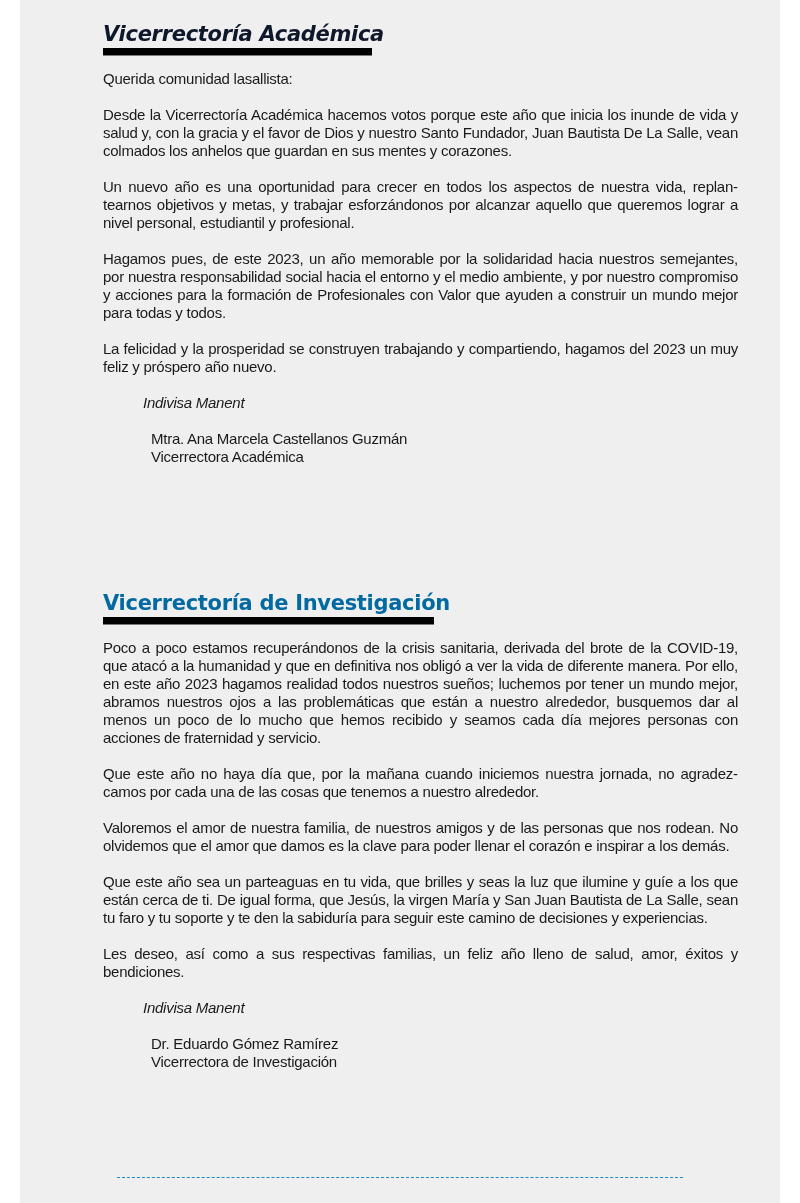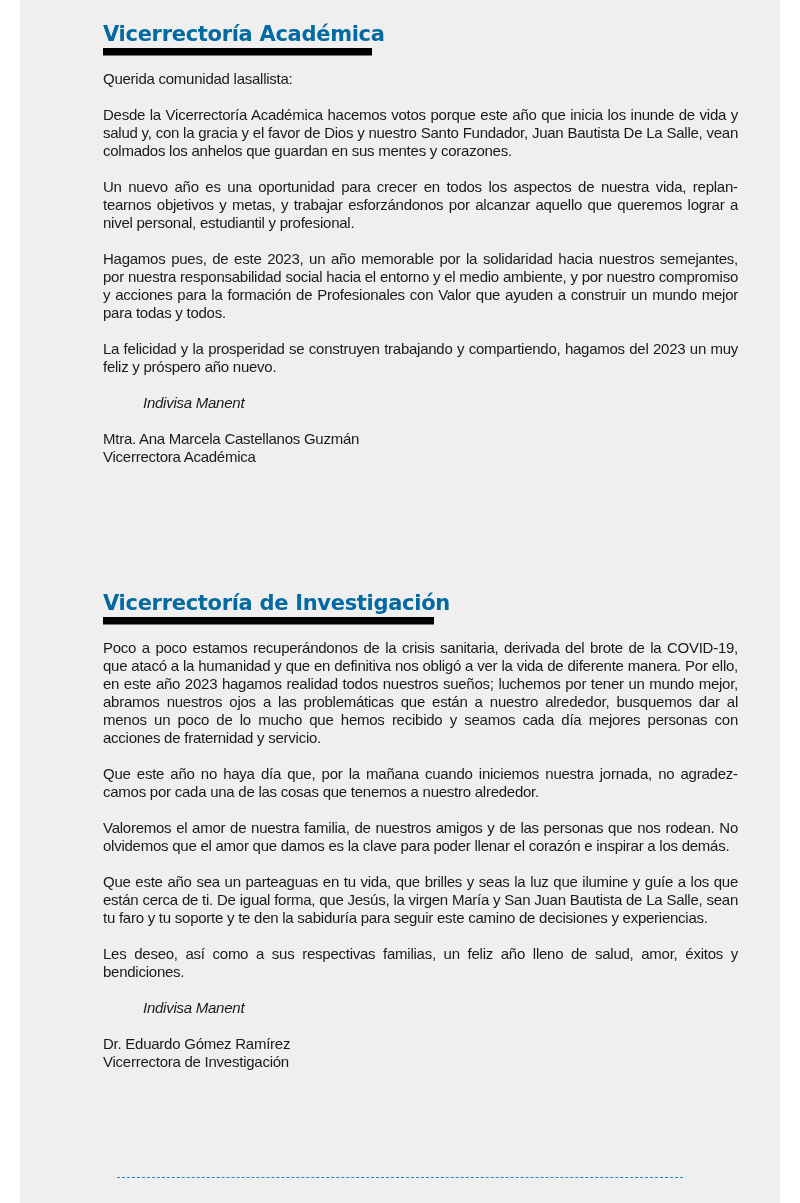--- a/index.html
+++ b/index.html
@@ -29,42 +29,42 @@
   }
   .section-title {
     margin: 0;
     font-family: "DejaVu Sans", "Liberation Sans", sans-serif;
     font-weight: bold;
     font-size: 21px;
     line-height: 26px;
     letter-spacing: -0.3px;
     white-space: nowrap;
   }
-  .title-academica { color: #0369a1; }
+  .title-academica { color: #0f172a; font-style: italic; }
   .title-investigacion { color: #0369a1; }
   .title-bar {
     height: 7px;
     background: #000000;
     margin-top: 1px;
     border-bottom: 1px solid #7a7a7a;
   }
   .bar-academica { width: 269px; }
   .bar-investigacion { width: 331px; }
   .body-text {
     color: #1a1a1a;
     font-size: 15px;
     line-height: 18px;
     text-align: justify;
     letter-spacing: -0.25px;
     margin: 0;
   }
   .para { margin: 0 0 18px 0; }
   .para:last-child { margin-bottom: 0; }
   .motto { font-style: italic; margin-left: 40px; }
-  .sign-line { display: block; }
+  .sign-line { display: block; margin-left: 48px; }
   .sec1 { top: 21px; }
   .sec1 .greeting { margin-top: 14px; }
   .sec2 { top: 590px; }
   .sec2 .first-para { margin-top: 14px; }
   .divider {
     position: absolute;
     left: 117px;
     top: 1177px;
     width: 566px;
     height: 0;

